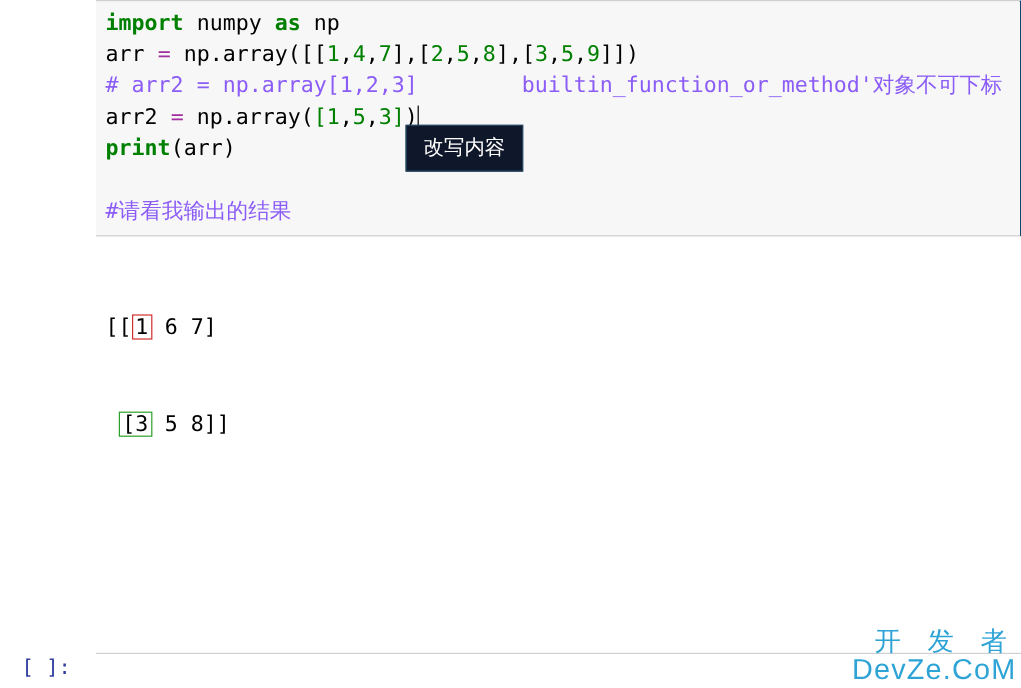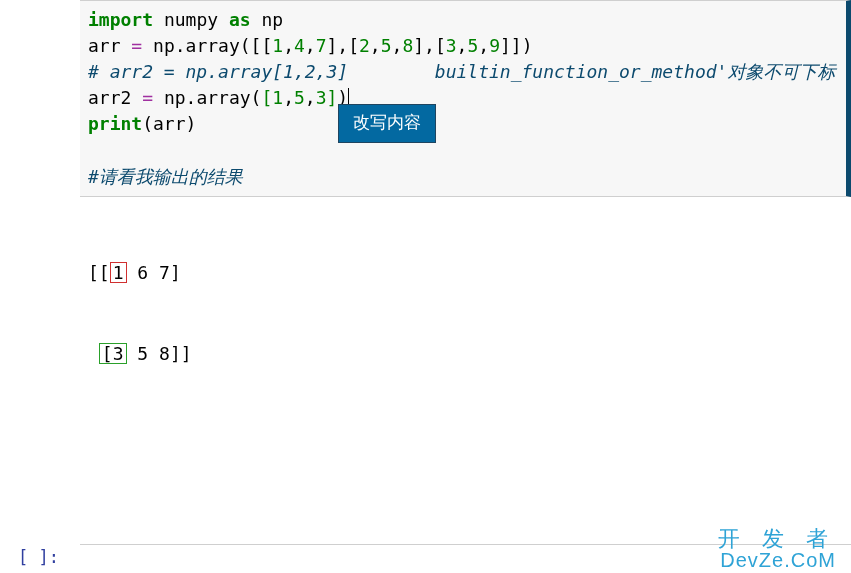--- a/index.html
+++ b/index.html
@@ -8,48 +8,48 @@
     font-size: 18px;
     background: #fff;
     width: 851px;
     height: 573px;
     overflow: hidden;
     position: relative;
   }
   .code-cell {
     border: 1px solid #cfcfcf;
     border-left: none;
-    border-right: 5px solid #0c4a6e;
+    border-right: 1px solid #0c4a6e;
     margin-left: 80px;
     margin-right: 0;
     background: #f7f7f7;
     padding: 6px 8px 6px 8px;
     line-height: 1.45;
     position: relative;
   }
   .output-area {
     margin-left: 80px;
     padding: 8px 0 0 8px;
     font-family: "DejaVu Sans Mono", "Courier New", monospace;
     font-size: 18px;
     line-height: 1.5;
     white-space: pre;
     position: relative;
   }
   .kw { color: #008000; font-weight: bold; }
   .num { color: #008000; }
   .bracket-g { color: #008000; }
-  .comment-i { color: #0c4a6e; font-style: italic; }
+  .comment-i { color: #8b5cf6; }
   .str { color: #ba2121; }
   .plain { color: #000; }
   .purple { color: #a030a0; }
 
   .tooltip {
     position: absolute;
-    background: #0369a1;
+    background: #0f172a;
     color: #fff;
     padding: 6px 14px;
     font-size: 17px;
     font-family: "Microsoft YaHei", sans-serif;
     top: 103px;
     left: 258px;
     border: 1px solid #1f4560;
   }
   .cursor {
     display: inline-block;
@@ -75,31 +75,31 @@
   .prompt-line {
     position: absolute;
     left: 80px;
     right: 0;
     bottom: 28px;
     border-top: 1px solid #cfcfcf;
   }
 
   .watermark {
     position: absolute;
-    right: 15px;
+    right: 4px;
     bottom: 2px;
     text-align: right;
     font-family: "Microsoft YaHei", Arial, sans-serif;
     color: #2ea3d6;
     line-height: 1.05;
     letter-spacing: 2px;
     pointer-events: none;
   }
   .watermark .line1 { font-size: 22px; font-weight: 500; letter-spacing: 8px; }
-  .watermark .line2 { font-size: 20px; font-weight: 500; letter-spacing: 1px; }
+  .watermark .line2 { font-size: 24px; font-weight: 500; letter-spacing: 1px; }
 
   .out-line { height: 1.5em; position: relative; }
 </style>
 </head>
 <body>
 
 <div class="code-cell">
   <div>
     <span class="kw">import</span><span class="plain"> </span><span class="plain">numpy</span><span class="plain"> </span><span class="kw">as</span><span class="plain"> </span><span class="plain">np</span>
   </div>

